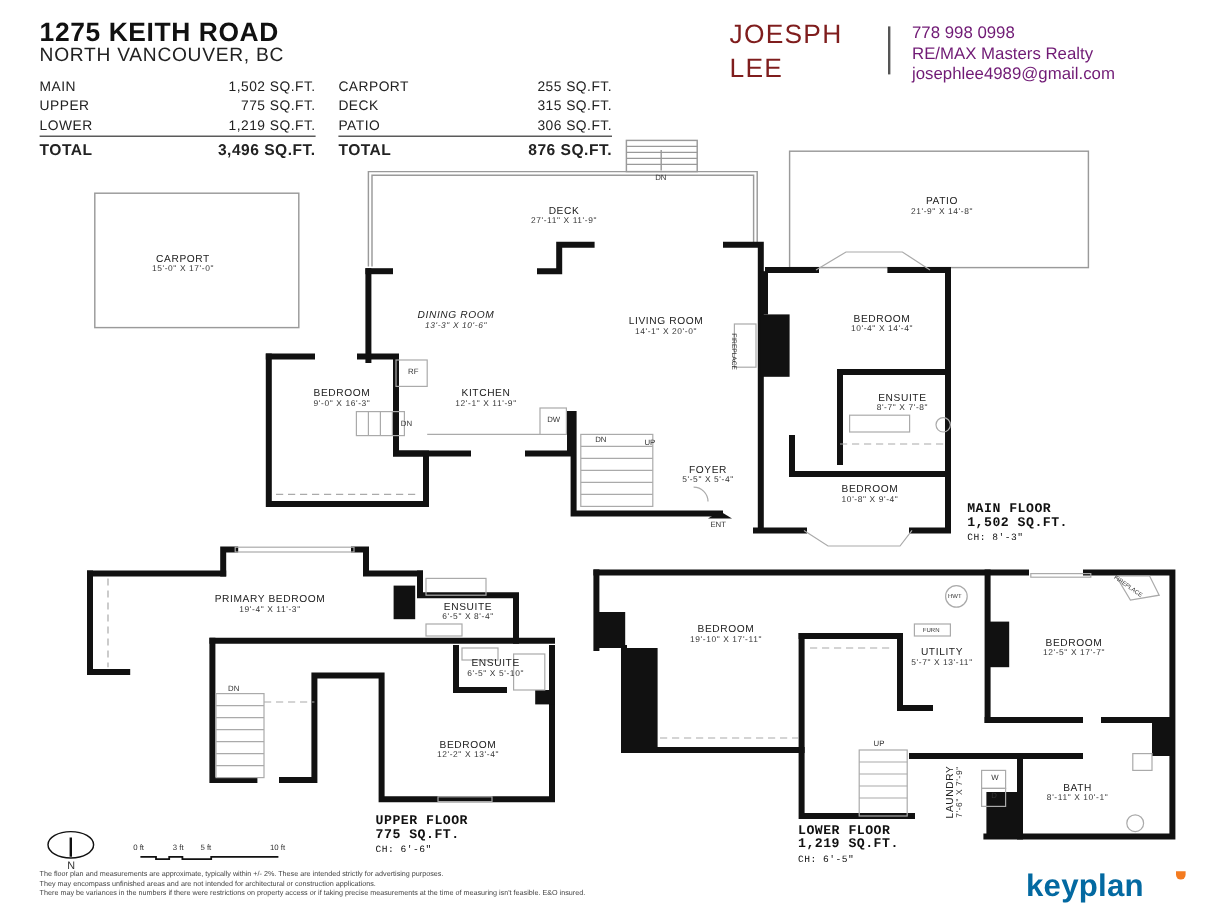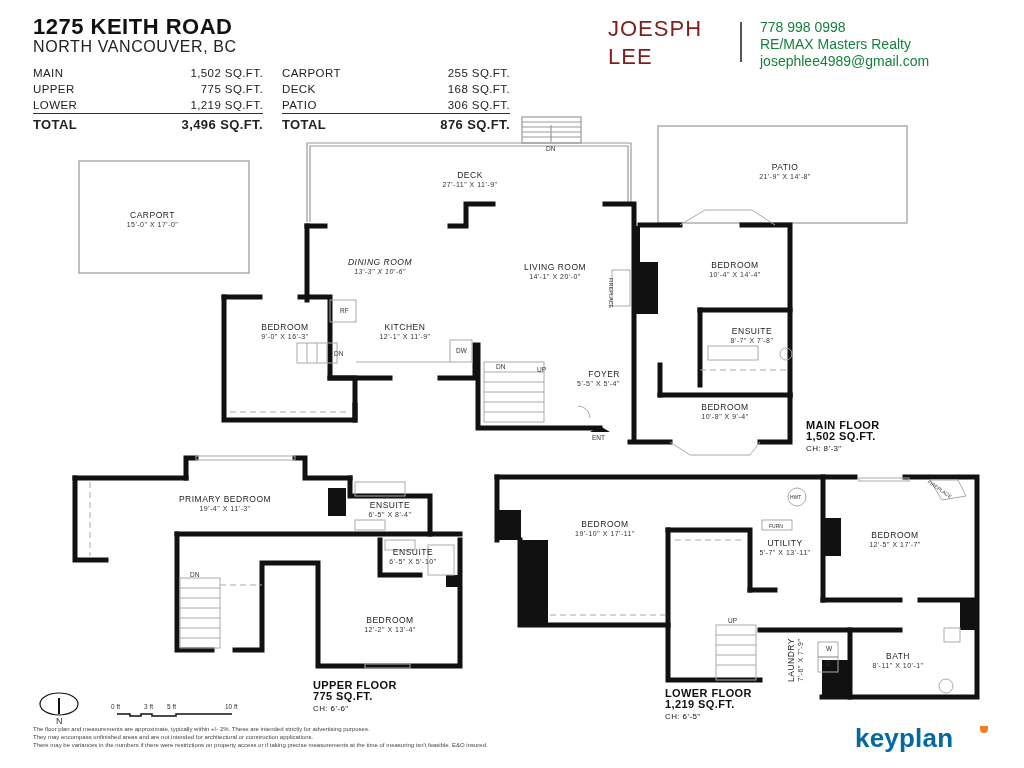--- a/index.html
+++ b/index.html
@@ -15,29 +15,29 @@
   .area-table { font-size: 11.5px; letter-spacing: 0.4px; color: #222; }
   .area-row { position: absolute; width: 230px; height: 16px; }
   .area-row .lbl { position: absolute; left: 0; top: 0; }
   .area-row .val { position: absolute; right: 0; top: 0; text-align: right; }
   .area-row.total { font-weight: bold; font-size: 13px; }
   .area-rule { position: absolute; height: 1px; background: #333; }
 
   
   .agent-name { left: 608px; top: 15px; font-size: 22px; line-height: 28px; letter-spacing: 1px; color: #7f1d1d; }
   .agent-divider { left: 740px; top: 22px; width: 2px; height: 40px; background: #555; }
-  .agent-contact { left: 760px; top: 19px; font-size: 14px; line-height: 17px; color: #15803d; }
+  .agent-contact { left: 760px; top: 19px; font-size: 14px; line-height: 17px; color: #701a75; }
 
   
   svg.plan { position: absolute; left: 0; top: 0; width: 1024px; height: 768px; }
   .room-label { position: absolute; text-align: center; font-size: 8.5px; letter-spacing: 0.5px; color: #222; line-height: 10px; }
   .room-label .dim { font-size: 7px; display: block; color: #333; }
   .tiny { position: absolute; font-size: 6.5px; color: #333; }
 
-  .floor-label { position: absolute; font-size: 11px; line-height: 11px; color: #111; font-weight: bold; letter-spacing: 0.4px; }
+  .floor-label { position: absolute; font-size: 11px; line-height: 11px; color: #111; font-weight: bold; letter-spacing: 0.4px; font-family: Liberation Mono, monospace; }
   .floor-label .ch { font-size: 8px; font-weight: normal; display: block; margin-top: 1px; }
 
   
   .scale-tick { position: absolute; font-size: 6.5px; color: #333; }
   .disclaimer { left: 33px; top: 725px; font-size: 6px; line-height: 8px; color: #444; width: 640px; }
 
   .logo { left: 855px; top: 723px; font-size: 26px; font-weight: bold; color: #0369a1; letter-spacing: 0.2px; }
   .logo-mark { left: 980px; top: 726px; width: 8px; height: 7px; background: #f47b20; border-radius: 0 0 4px 4px; }
 </style>
 </head>
@@ -65,21 +65,21 @@
     <span class="lbl">TOTAL</span>
     <span class="val">3,496 SQ.FT.</span>
   </div>
 
   <div class="area-row" style="left:282px; top:67px; width:228px;">
     <span class="lbl">CARPORT</span>
     <span class="val">255 SQ.FT.</span>
   </div>
   <div class="area-row" style="left:282px; top:83px; width:228px;">
     <span class="lbl">DECK</span>
-    <span class="val">168 SQ.FT.</span>
+    <span class="val">315 SQ.FT.</span>
   </div>
   <div class="area-row" style="left:282px; top:99px; width:228px;">
     <span class="lbl">PATIO</span>
     <span class="val">306 SQ.FT.</span>
   </div>
   <div class="area-rule" style="left:282px; top:113px; width:228px;"></div>
   <div class="area-row total" style="left:282px; top:117px; width:228px;">
     <span class="lbl">TOTAL</span>
     <span class="val">876 SQ.FT.</span>
   </div>
@@ -282,21 +282,21 @@
   <span>KITCHEN</span><span class="dim">12'-1" X 11'-9"</span>
 </div>
 <div class="tiny" style="left:340px; top:307px;">RF</div>
 <div class="tiny" style="left:456px; top:347px;">DW</div>
 <div class="tiny" style="left:334px; top:350px;">DN</div>
 <div class="tiny" style="left:496px; top:363px;">DN</div>
 <div class="tiny" style="left:537px; top:366px;">UP</div>
 <div class="room-label" style="left:712px; top:326px; width:80px;">
   <span>ENSUITE</span><span class="dim">8'-7" X 7'-8"</span>
 </div>
-<div class="room-label" style="left:560px; top:369px; width:60px;text-align:right;">
+<div class="room-label" style="left:560px; top:386px; width:60px;">
   <span>FOYER</span><span class="dim">5'-5" X 5'-4"</span>
 </div>
 <div class="tiny" style="left:592px; top:434px;">ENT</div>
 <div class="room-label" style="left:680px; top:402px; width:90px;">
   <span>BEDROOM</span><span class="dim">10'-8" X 9'-4"</span>
 </div>
 <div class="floor-label" style="left:806px; top:420px;">
   <div>MAIN FLOOR</div>
   <div>1,502 SQ.FT.</div>
   <span class="ch">CH: 8'-3"</span>

